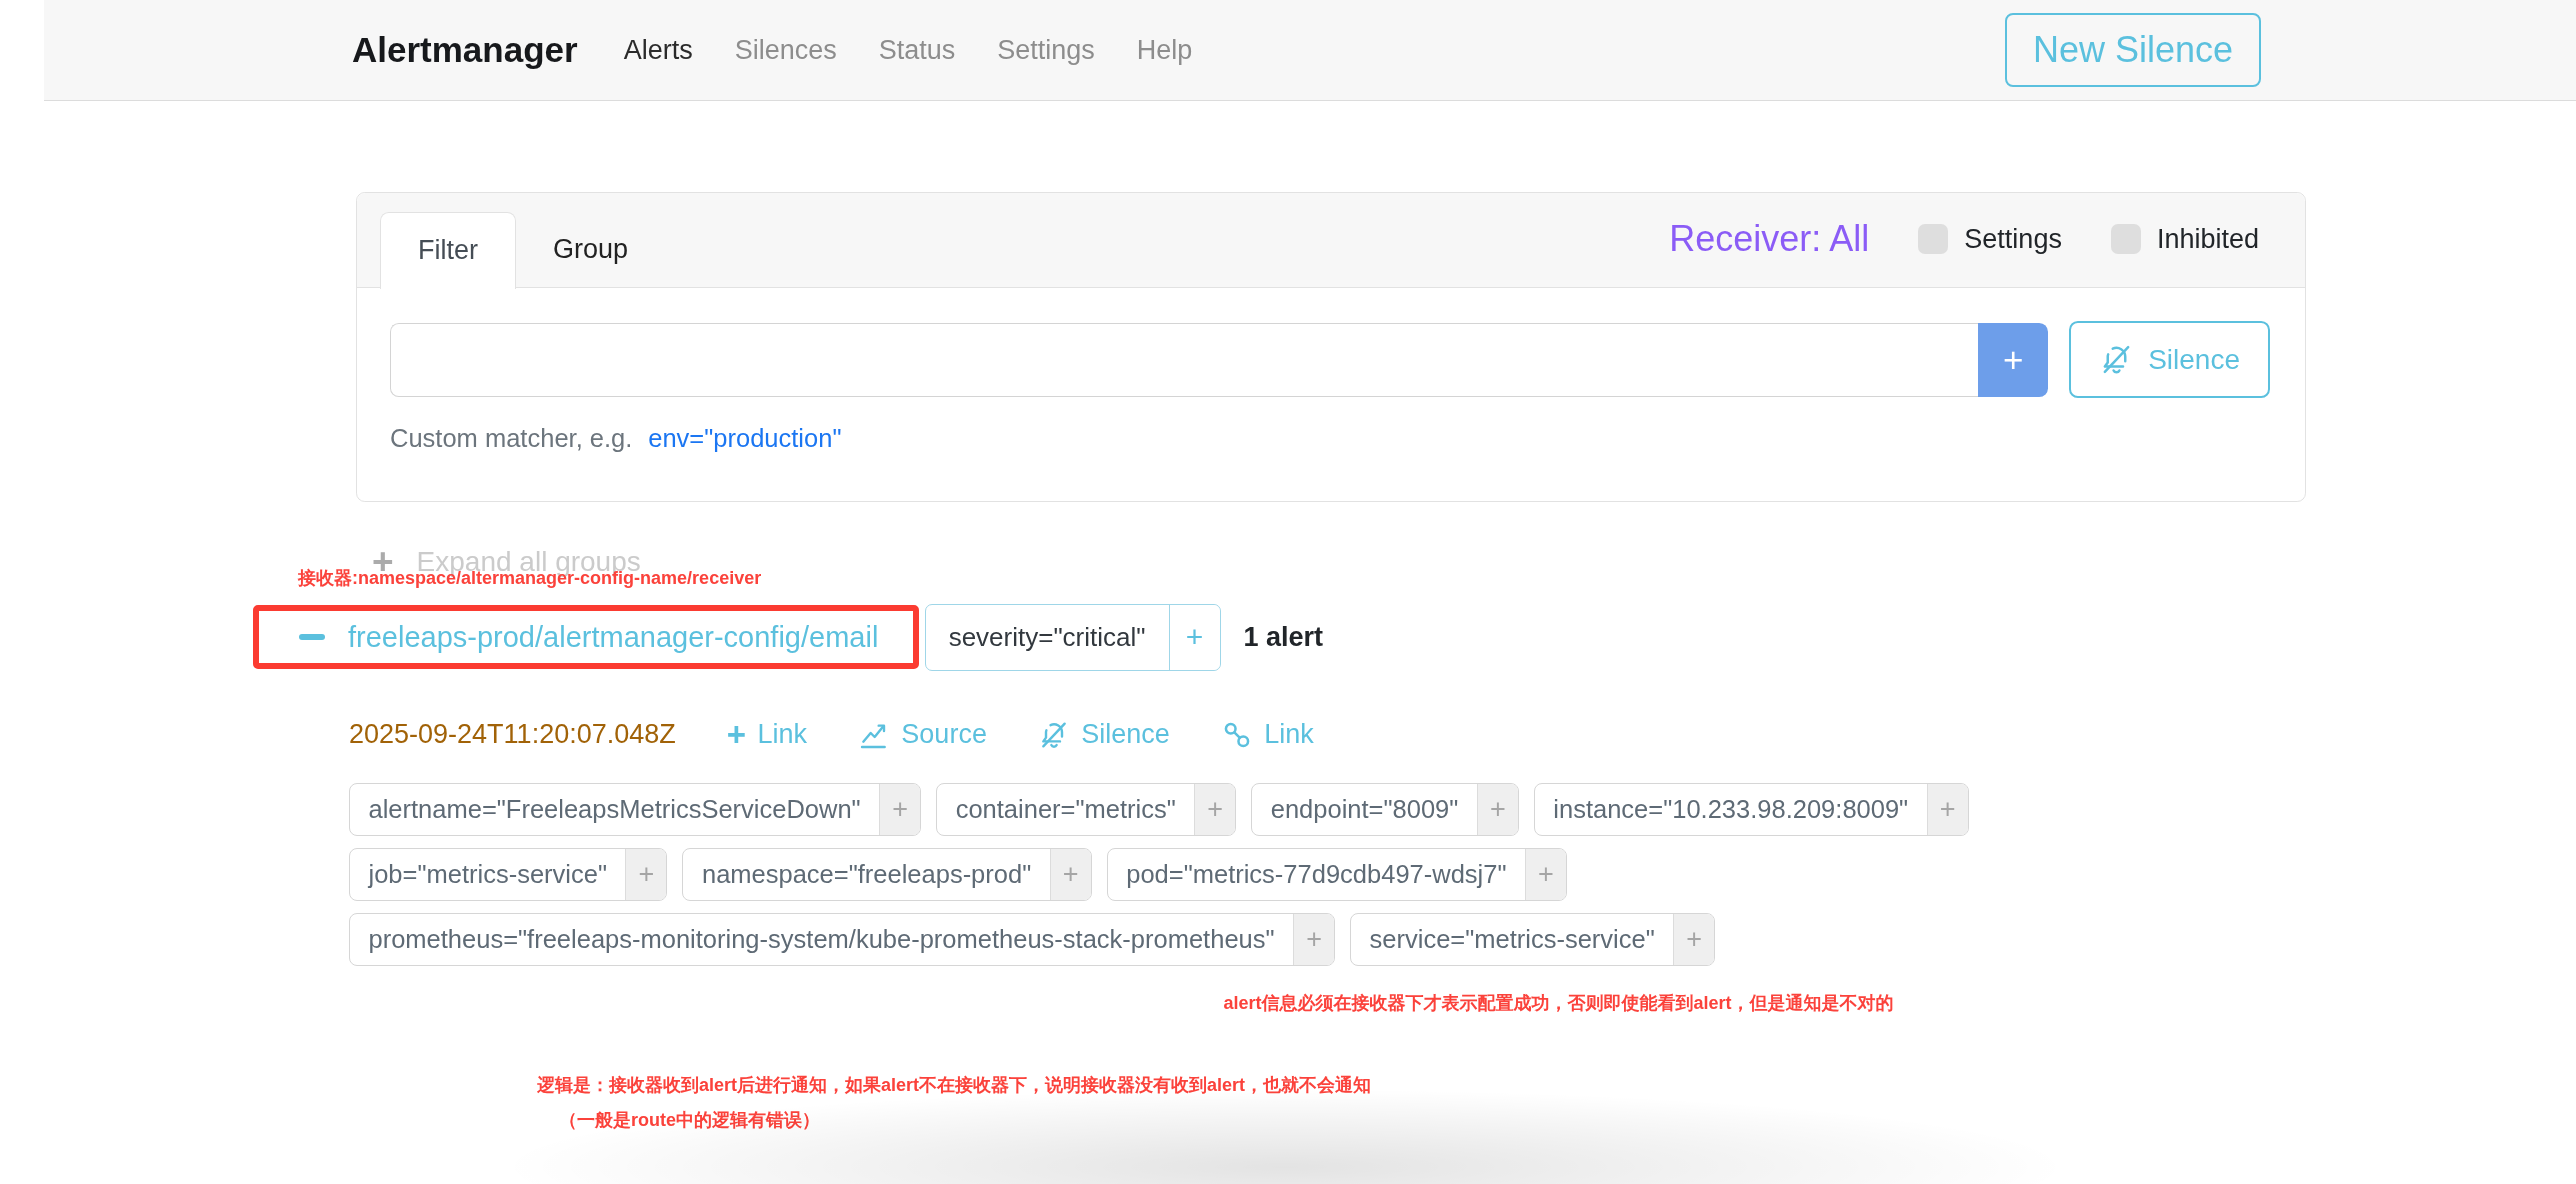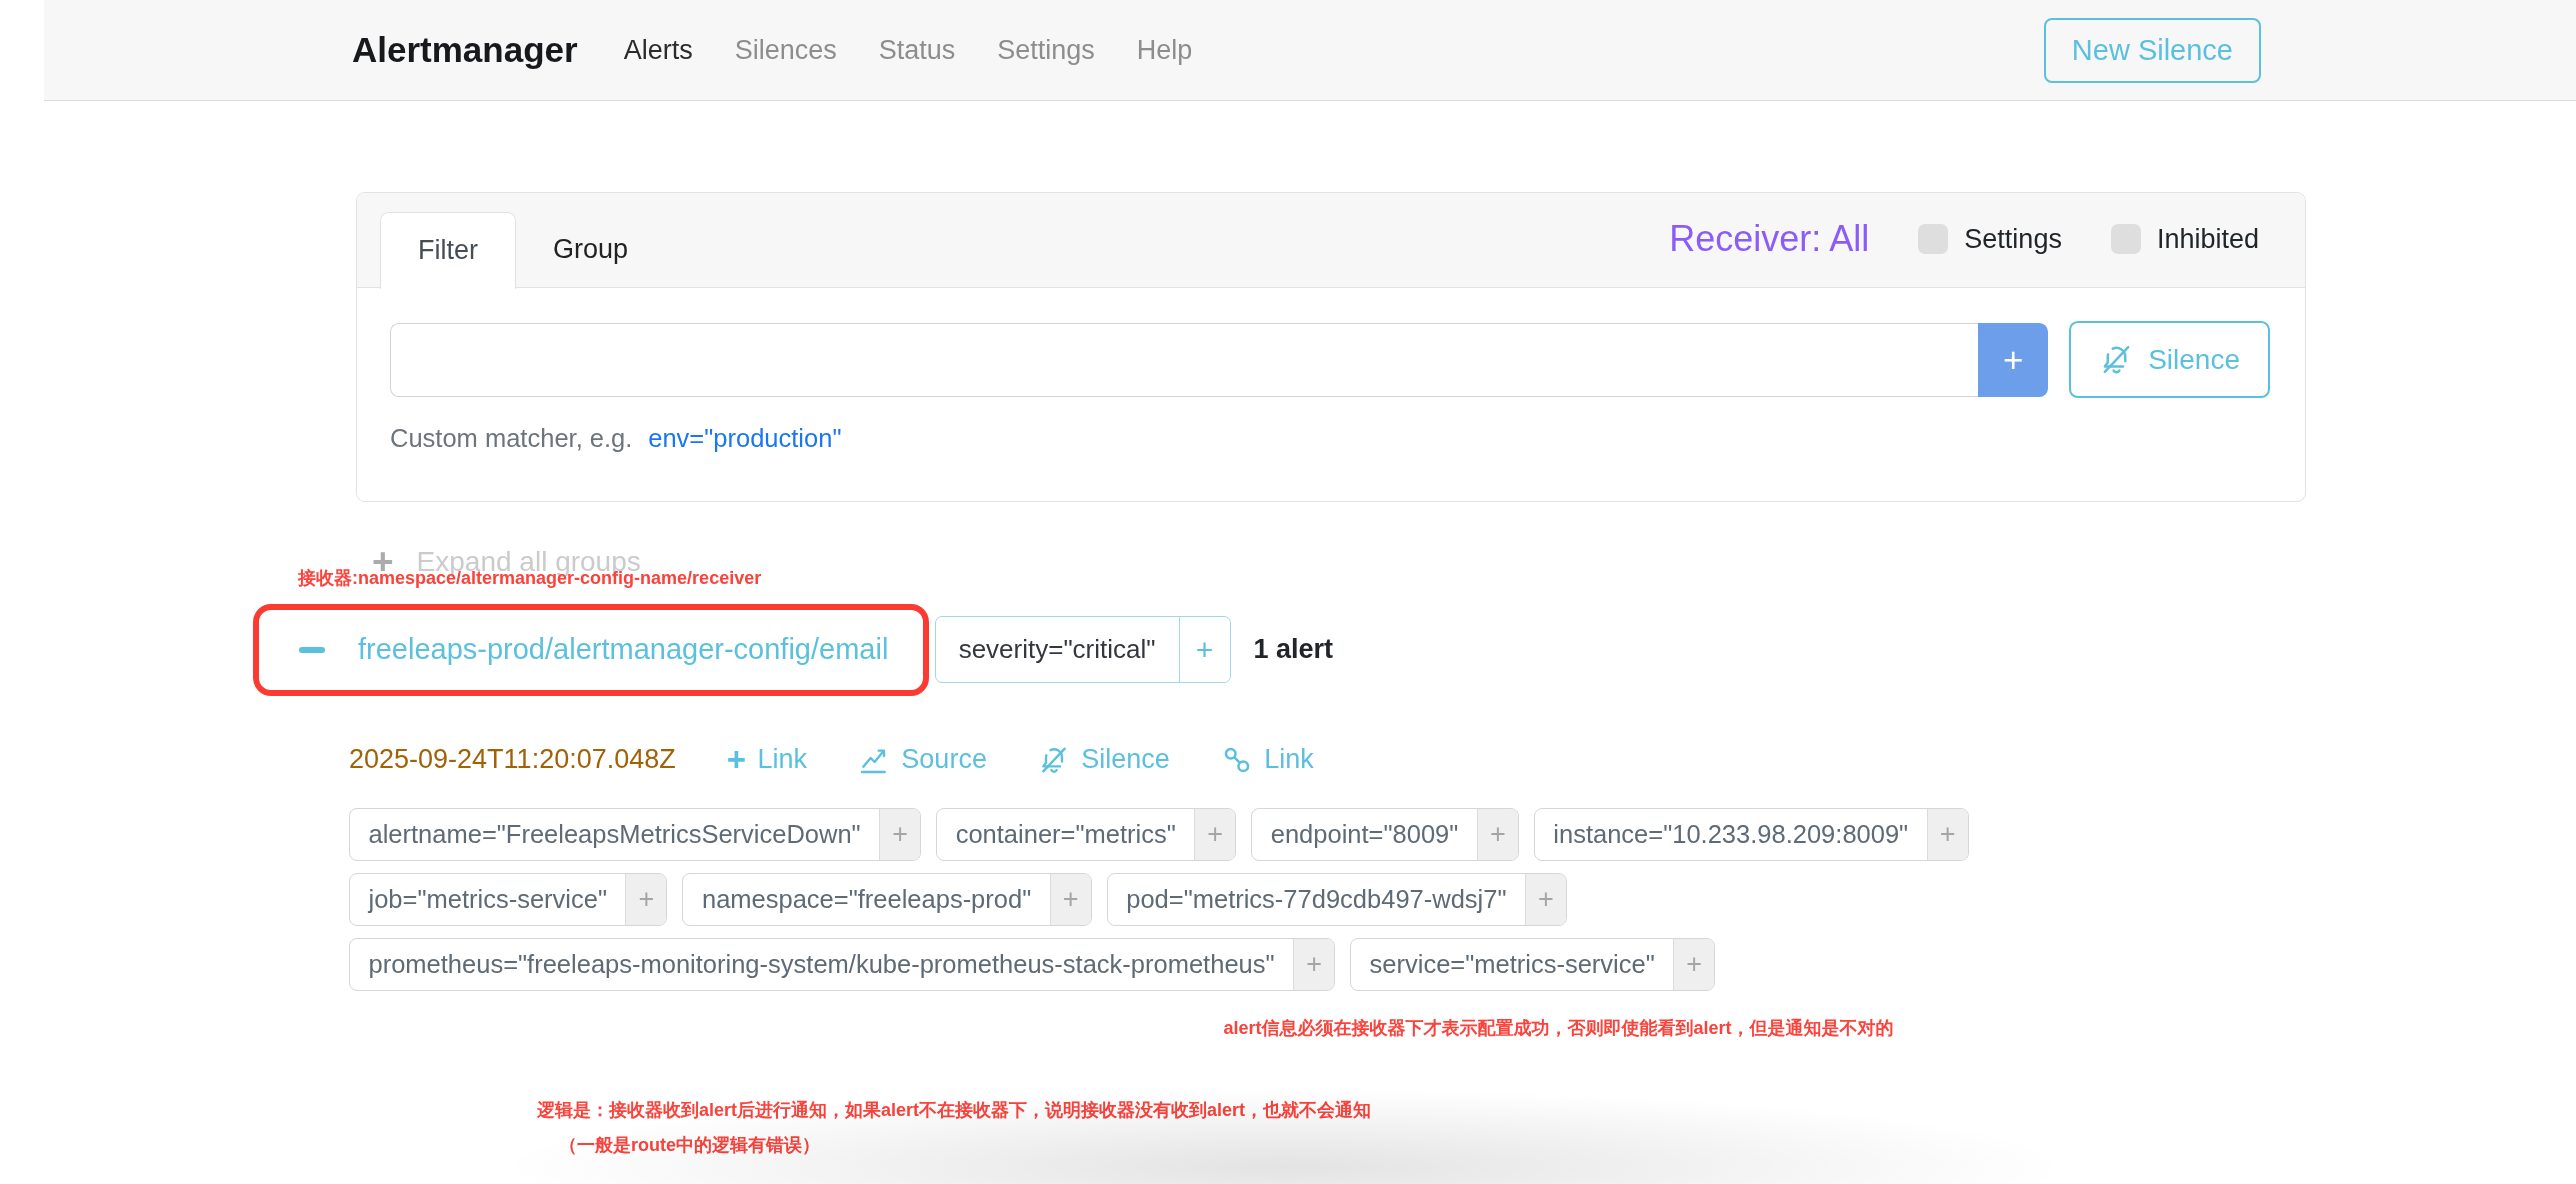--- a/index.html
+++ b/index.html
@@ -8,21 +8,21 @@
   .page { position:relative; width:2576px; height:1184px; overflow:hidden; background:#fff;padding-left:44px; }
 
   
   .navbar { height:101px; background:#f7f7f7; border-bottom:1.8px solid #dcdcdc;
             display:flex; align-items:center; padding:0 315px 0 308px; }
   .brand { font-size:35px; font-weight:600; color:#17191c; cursor:pointer; }
   .nav-links { display:flex; gap:42px; margin-left:46px; }
   .nav-link { font-size:27px; color:#8d8d8d; cursor:pointer; }
   .nav-link.active { color:#2b2b2b; }
   .new-silence { margin-left:auto; border:2.6px solid #5bc0de; color:#5bc0de; background:transparent;
-                 border-radius:8px; padding:14px 26px; font-size:29px; font-family:inherit; cursor:pointer; }
+                 border-radius:8px; padding:14px 26px; font-size:36px; font-family:inherit; cursor:pointer; }
 
   
   .card { margin:91px 0 0 312px; width:1950px; border:1.8px solid #e2e2e2; border-radius:8.8px; background:#fff; }
   .card-header { display:flex; background:#f7f7f7; border-bottom:1.8px solid #e2e2e2;
                  border-radius:8.8px 8.8px 0 0; padding:17.6px 46px 0 23px; height:95px; }
   .tabs { display:flex; align-items:flex-end; }
   .tab { padding:0 37px; font-size:27px; color:#222; height:76px; display:flex; align-items:center; cursor:pointer; }
   .tab.active { background:#fff; border:1.8px solid #e2e2e2; border-bottom:none; border-radius:8.8px 8.8px 0 0;
                 color:#454d55; margin-bottom:-1.8px; height:77px; }
   .header-controls { margin-left:auto; display:flex; align-items:center; margin-bottom:19.4px; }
@@ -45,22 +45,22 @@
 
   
   .expand-row { margin:44px 0 0 328px; display:flex; align-items:center; gap:23px;
                 color:#cbcbcb; font-size:28px; cursor:pointer; width:fit-content; }
   .expand-plus { color:#ababab; font-weight:700; font-size:37px; line-height:30px; }
 
   .red-note { color:#fb423b; font-weight:700; font-size:18px; }
   .note-receiver { margin:-12.3px 0 0 254px; }
 
   .group-row { margin:14px 0 0 209px; display:flex; align-items:center; }
-  .red-frame { display:flex; align-items:center; gap:33px; border:6.2px solid #fb3b31; border-radius:18px;
-               padding:0 35px 0 40px; height:92px; }
+  .red-frame { display:flex; align-items:center; gap:23px; border:6.2px solid #fb3b31; border-radius:5px;
+               padding:0 35px 0 40px; height:64px; }
   .minus-icon { width:26px; height:6.2px; background:#5bc0de; border-radius:3.5px; flex:none; }
   .group-link { font-size:29px; color:#5bc0de; text-decoration:none; cursor:pointer; }
   .severity-tag { display:flex; margin-left:5.3px; border:1.8px solid #9fd6e8; border-radius:7px; height:67px; background:#fff; }
   .severity-text { display:flex; align-items:center; padding:0 23px; font-size:26px; color:#32383e; }
   .severity-plus { display:flex; align-items:center; justify-content:center; width:51px;
                    border:none; border-left:1.8px solid #9fd6e8; background:#fff; color:#5bc0de;
                    font-size:30px; cursor:pointer; font-family:inherit; border-radius:0 7px 7px 0; }
   .alert-count { margin-left:23px; font-size:27px; font-weight:600; color:#212529; }
 
   

